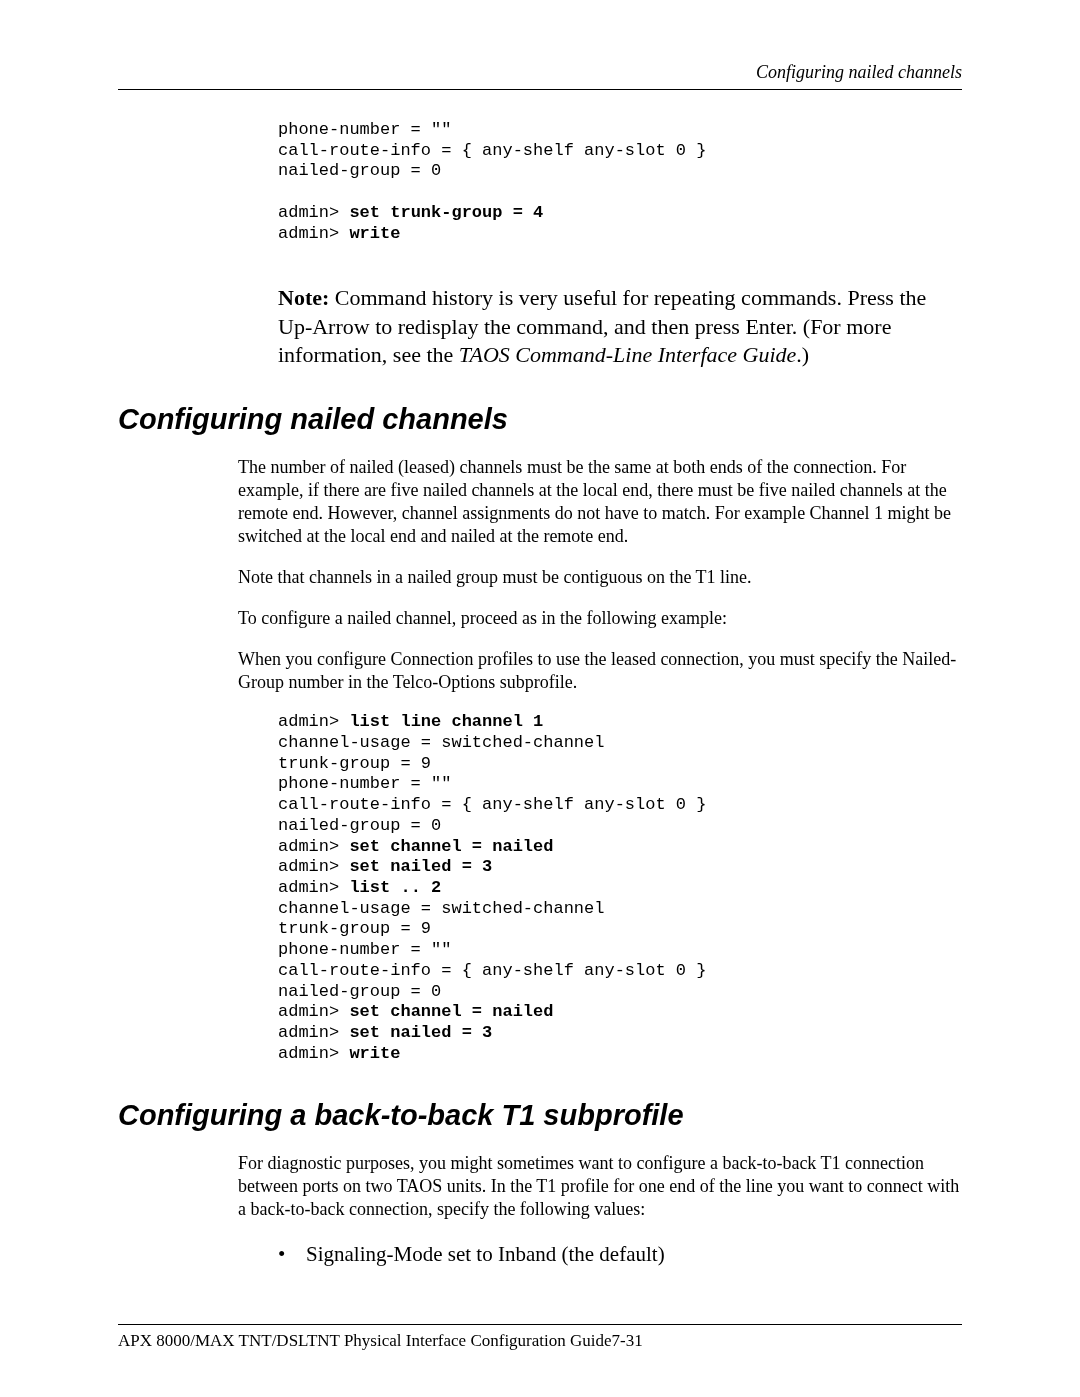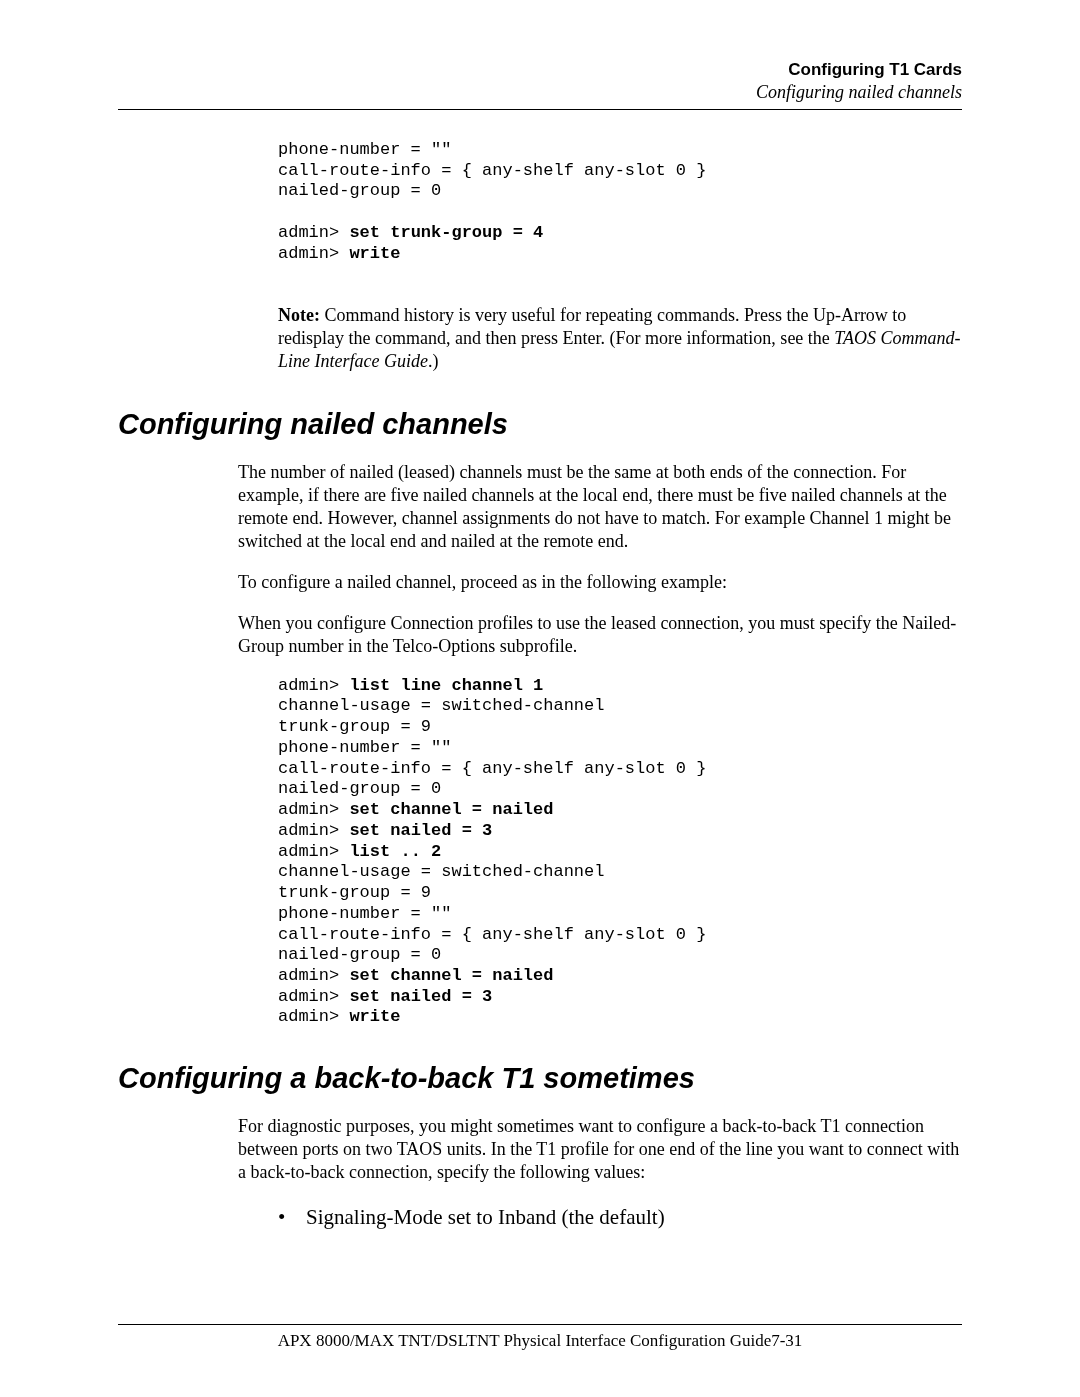--- a/index.html
+++ b/index.html
@@ -44,21 +44,21 @@
     margin-bottom: 22px;
   }
   .code-bold { font-weight: bold; }
   .body-text {
     font-size: 18px;
     line-height: 1.28;
     margin-left: 120px;
     margin-bottom: 18px;
   }
   .note-text {
-    font-size: 18px;
+    font-size: 22px;
     line-height: 1.28;
     margin-left: 160px;
     margin-top: 40px;
     margin-bottom: 24px;
   }
   .note-text .bold { font-weight: bold; }
   .note-text .italic { font-style: italic; }
   h2.section {
     font-family: Arial, Helvetica, sans-serif;
     font-weight: bold;
@@ -84,47 +84,47 @@
     left: 118px;
     right: 118px;
   }
   .footer-rule {
     border: none;
     border-top: 1px solid #000;
     margin: 0 0 6px 0;
   }
   .footer-row {
     display: flex;
-    justify-content: center;
+    justify-content: flex-start;
     font-size: 17px;
   }
 </style>
 </head>
 <body>
 
 <div class="page">
 
   <div class="header">
-    <div class="header-bold">Configuring T1 Cards</div>
     <div class="header-italic">Configuring nailed channels</div>
   </div>
   <hr class="header-rule">
 
   <div class="code-block"><span>phone-number = ""</span>
 <span>call-route-info = { any-shelf any-slot 0 }</span>
 <span>nailed-group = 0</span>
 
 <span>admin&gt; </span><span class="code-bold">set trunk-group = 4</span>
 <span>admin&gt; </span><span class="code-bold">write</span></div>
 
   <div class="note-text"><span class="bold">Note:</span><span>  Command history is very useful for repeating commands. Press the Up-Arrow to redisplay the command, and then press Enter. (For more information, see the </span><span class="italic">TAOS Command-Line Interface Guide</span><span>.)</span></div>
 
   <h2 class="section">Configuring nailed channels</h2>
 
   <div class="body-text">The number of nailed (leased) channels must be the same at both ends of the connection. For example, if there are five nailed channels at the local end, there must be five nailed channels at the remote end. However, channel assignments do not have to match. For example Channel 1 might be switched at the local end and nailed at the remote end.</div>
+  <div class="body-text">Note that channels in a nailed group must be contiguous on the T1 line.</div>
   <div class="body-text">To configure a nailed channel, proceed as in the following example:</div>
   <div class="body-text">When you configure Connection profiles to use the leased connection, you must specify the Nailed-Group number in the Telco-Options subprofile.</div>
 
   <div class="code-block"><span>admin&gt; </span><span class="code-bold">list line channel 1</span>
 <span>channel-usage = switched-channel</span>
 <span>trunk-group = 9</span>
 <span>phone-number = ""</span>
 <span>call-route-info = { any-shelf any-slot 0 }</span>
 <span>nailed-group = 0</span>
 <span>admin&gt; </span><span class="code-bold">set channel = nailed</span>
@@ -132,21 +132,21 @@
 <span>admin&gt; </span><span class="code-bold">list .. 2</span>
 <span>channel-usage = switched-channel</span>
 <span>trunk-group = 9</span>
 <span>phone-number = ""</span>
 <span>call-route-info = { any-shelf any-slot 0 }</span>
 <span>nailed-group = 0</span>
 <span>admin&gt; </span><span class="code-bold">set channel = nailed</span>
 <span>admin&gt; </span><span class="code-bold">set nailed = 3</span>
 <span>admin&gt; </span><span class="code-bold">write</span></div>
 
-  <h2 class="section">Configuring a back-to-back T1 sometimes</h2>
+  <h2 class="section">Configuring a back-to-back T1 subprofile</h2>
 
   <div class="body-text">For diagnostic purposes, you might sometimes want to configure a back-to-back T1 connection between ports on two TAOS units. In the T1 profile for one end of the line you want to connect with a back-to-back connection, specify the following values:</div>
 
   <ul class="bullets">
     <li>Signaling-Mode set to Inband (the default)</li>
   </ul>
 
   <div class="footer">
     <hr class="footer-rule">
     <div class="footer-row">

